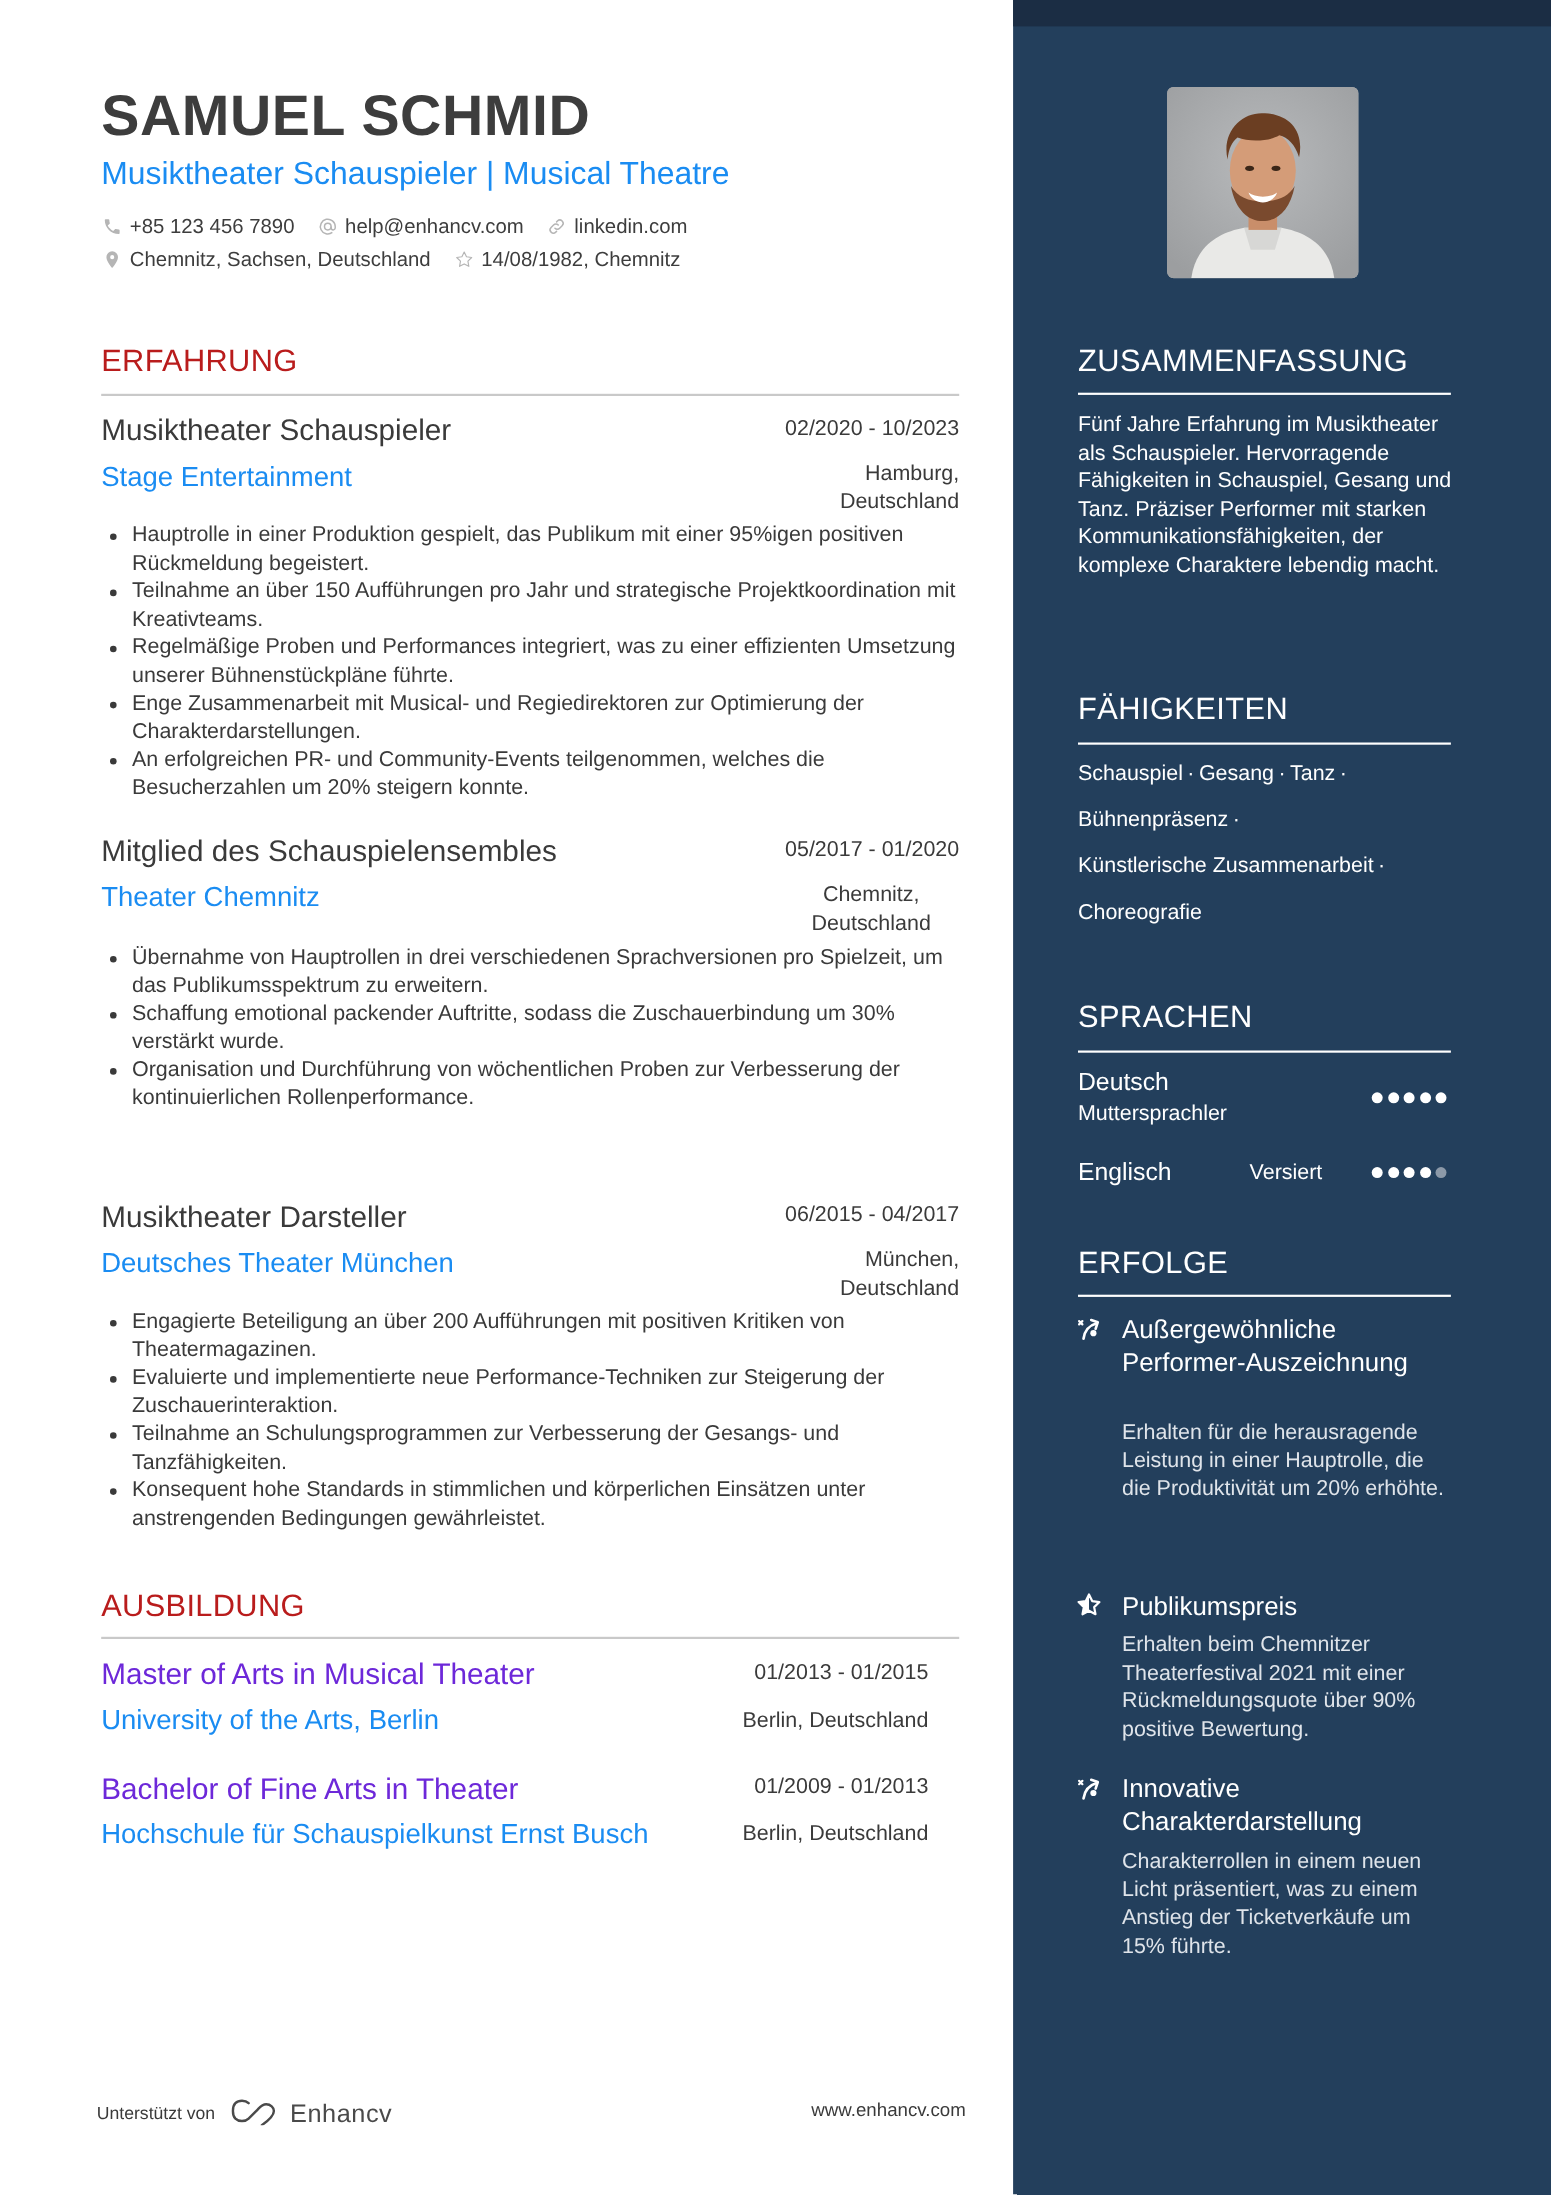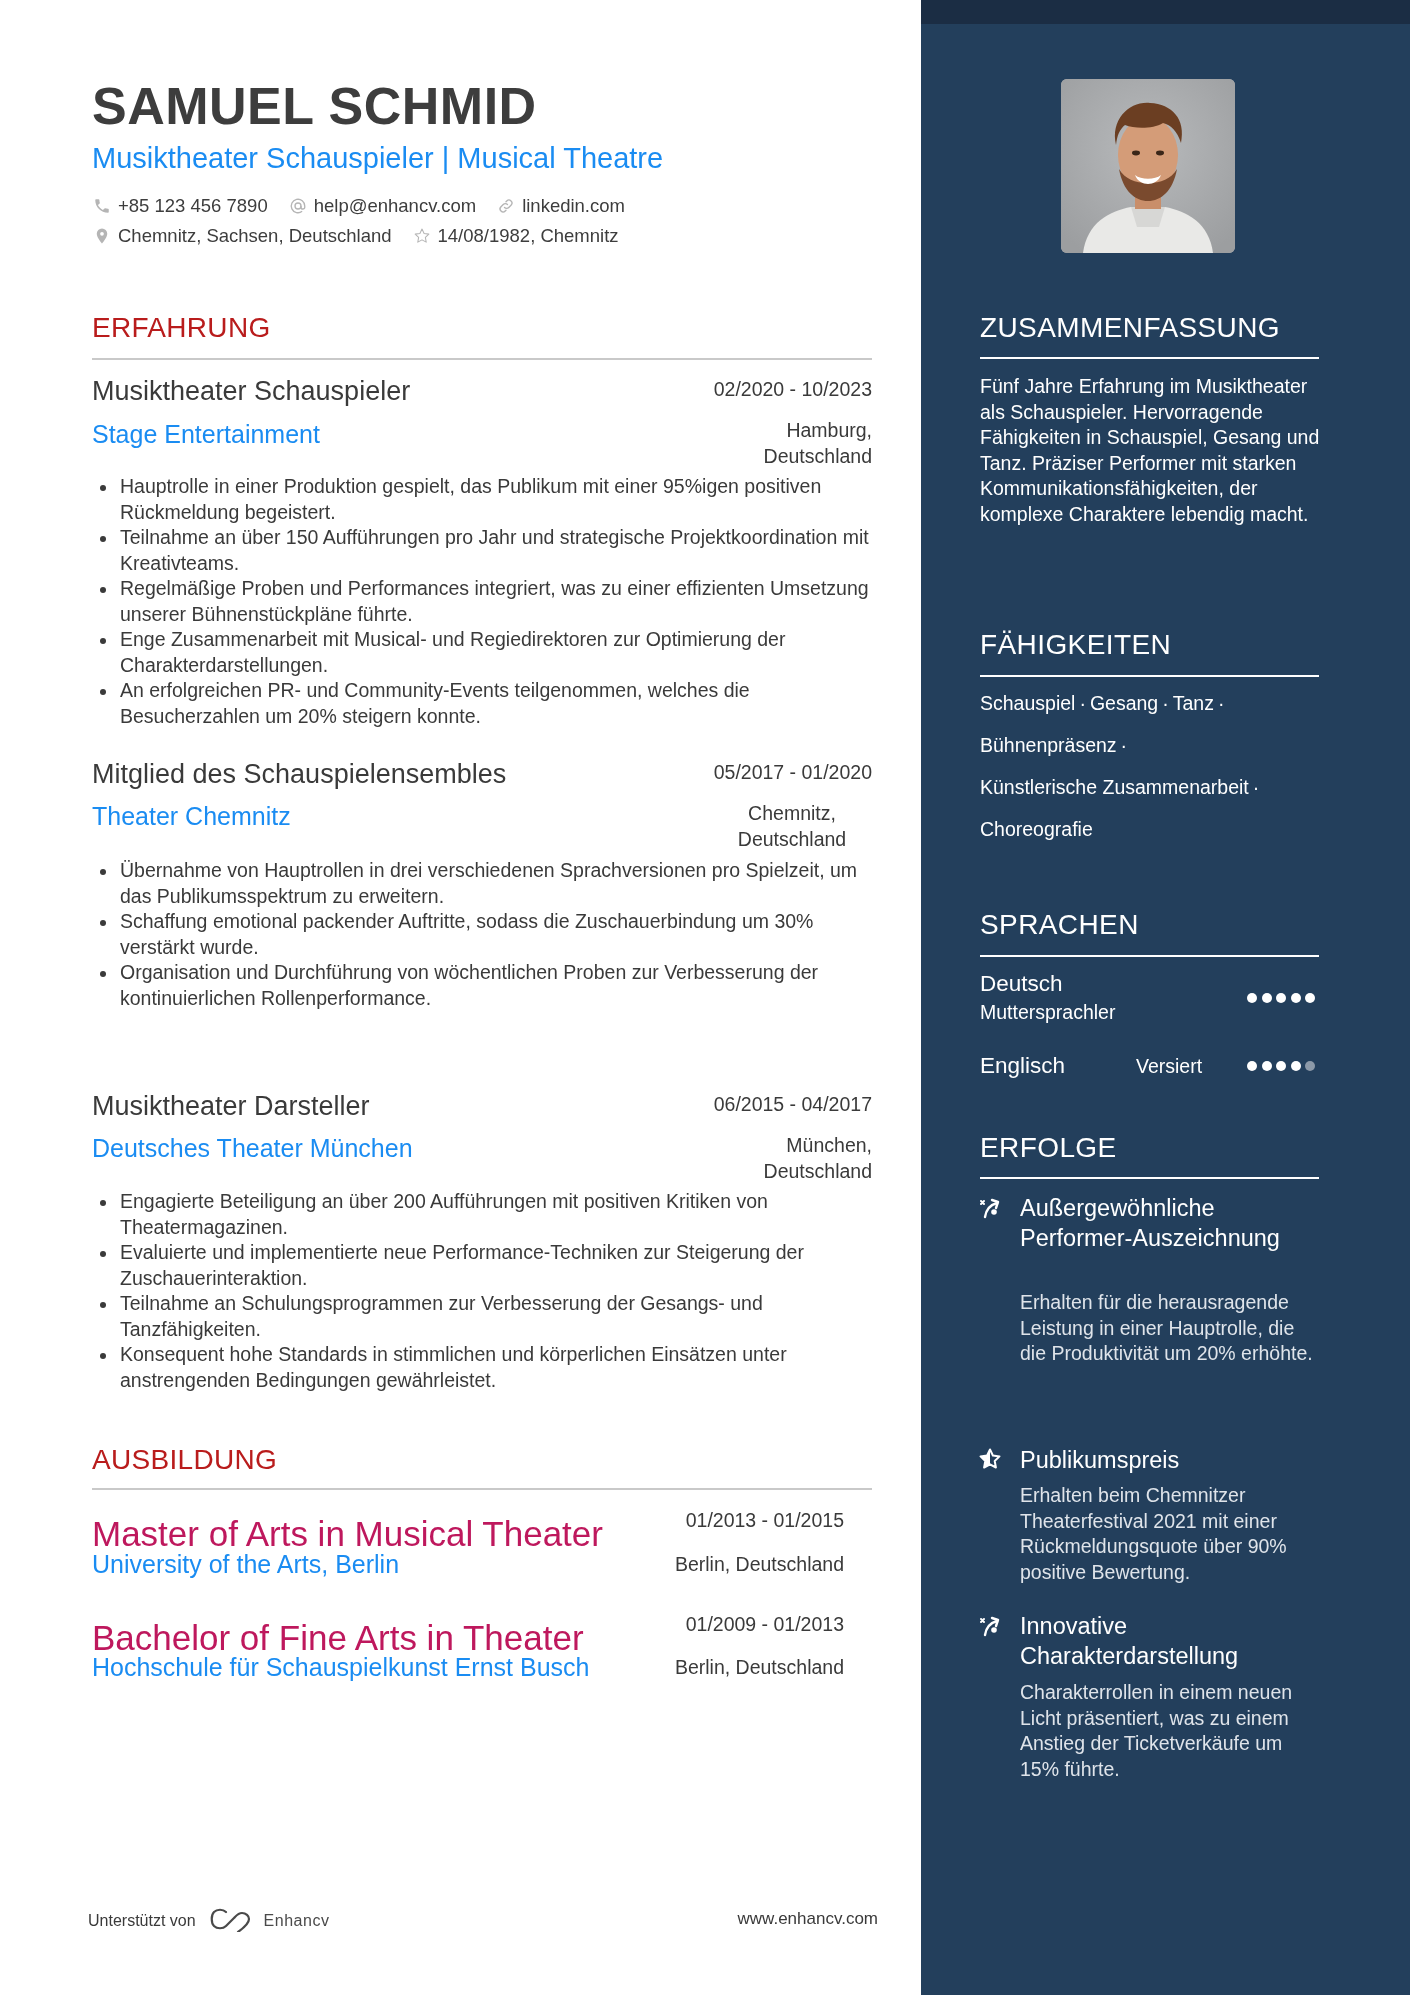--- a/index.html
+++ b/index.html
@@ -20,27 +20,27 @@
   .sec-line { height: 2px; background: #c9c9c9; }
 
   .job-title { left: 92px; font-size: 27px; color: #3a3a3a; line-height: 32px; white-space: nowrap; }
   .job-date { right: 538px; font-size: 19.5px; color: #3a3a3a; line-height: 24px; text-align: right; white-space: nowrap; }
   .job-company { left: 92px; font-size: 25px; color: #1a8cf2; line-height: 30px; white-space: nowrap; }
   .job-loc { right: 538px; font-size: 19.5px; color: #3a3a3a; line-height: 25.5px; text-align: right; width: 160px; }
   .bullets { left: 96px; width: 780px; list-style: none; }
   .bullets li { position: relative; padding-left: 24px; font-size: 19.5px; line-height: 25.5px; color: #3a3a3a; }
   .bullets li::before { content: ""; position: absolute; left: 4px; top: 11px; width: 6px; height: 6px; border-radius: 50%; background: #3a3a3a; }
 
-  .edu-title { left: 92px; font-size: 35px; color: #be185d; line-height: 32px; white-space: nowrap; margin-top: 12px; }
+  .edu-title { left: 92px; font-size: 27px; color: #6d28d9; line-height: 32px; white-space: nowrap; }
   .edu-inst { left: 92px; font-size: 25px; color: #1a8cf2; line-height: 30px; white-space: nowrap; }
   .edu-right { right: 566px; font-size: 19.5px; color: #3a3a3a; line-height: 24px; white-space: nowrap; }
 
   .footer-left { left: 88px; top: 1906px; display: flex; align-items: center; font-size: 16px; color: #3a3a3a; white-space: nowrap; }
   .footer-left .brand { display: flex; align-items: center; margin-left: 12px; }
-  .footer-left .brand-name { font-size: 16px; color: #4a4a4a; margin-left: 8px; letter-spacing: 0.5px; }
+  .footer-left .brand-name { font-size: 23px; color: #4a4a4a; margin-left: 8px; letter-spacing: 0.5px; }
   .footer-right { right: 532px; top: 1909px; font-size: 17px; color: #3a3a3a; white-space: nowrap; }
 
   
   .sidebar { left: 921px; top: 0; width: 489px; height: 1995px; background: #233f5c; }
   .sidebar-band { left: 921px; top: 0; width: 489px; height: 24px; background: #1b2d44; }
   .photo { left: 1061px; top: 79px; width: 174px; height: 174px; border-radius: 6px; overflow: hidden; background: #a9abad; }
   .side-title { left: 980px; font-size: 28px; color: #ffffff; letter-spacing: 0.4px; line-height: 34px; white-space: nowrap; }
   .side-line { left: 980px; width: 339px; height: 2px; background: #ffffff; }
   .side-text { left: 980px; width: 345px; font-size: 19.5px; line-height: 25.5px; color: #ffffff; }
   .skill-row { left: 980px; font-size: 19.5px; line-height: 26px; color: #ffffff; white-space: nowrap; }

